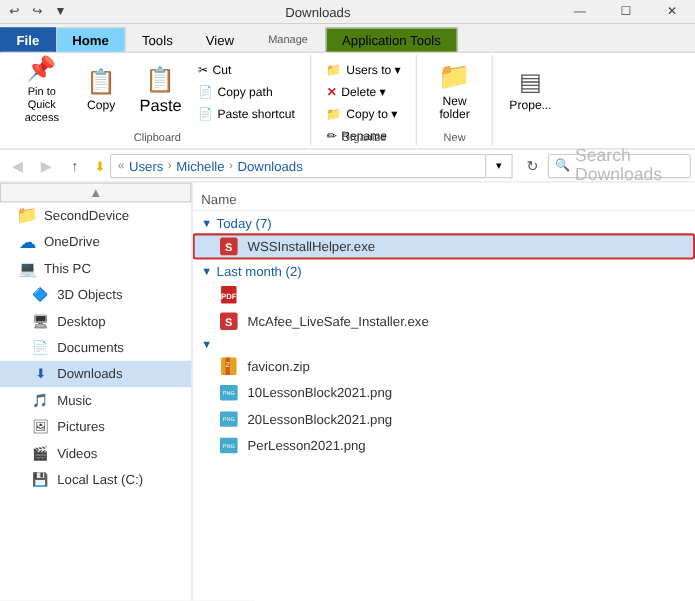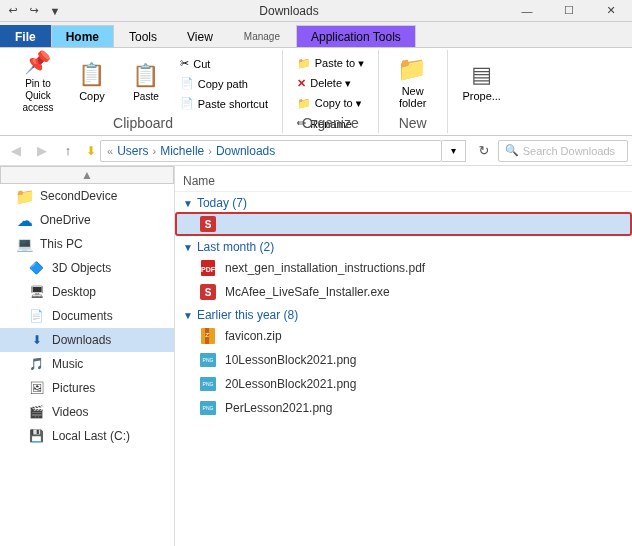--- a/index.html
+++ b/index.html
@@ -20,21 +20,21 @@
       border-bottom-color: white;
       font-weight: 600;
     }
     .ribbon-tab.file-tab {
       background: #1e5ba8;
       color: white;
       font-weight: 600;
       border-color: #1e5ba8;
     }
     .ribbon-tab-manage {
-      background: #8b5cf6;
+      background: #4d7c0f;
       border-color: #ccc;
       border-bottom-color: #e8e0f0;
     }
 
     
     .ribbon {
       background: white;
       border-bottom: 1px solid #ccc;
       display: flex;
       align-items: stretch;
@@ -44,21 +44,21 @@
     .ribbon-section {
       display: flex;
       flex-direction: column;
       align-items: center;
       padding: 2px 8px;
       border-right: 1px solid #ddd;
       position: relative;
     }
     .ribbon-section:last-child { border-right: none; }
     .ribbon-section-label {
-      font-size: 14px;
+      font-size: 10px;
       color: #555;
       position: absolute;
       bottom: 2px;
     }
     .ribbon-buttons-row {
       display: flex;
       align-items: flex-start;
       gap: 2px;
       flex: 1;
       padding-bottom: 14px;
@@ -281,21 +281,21 @@
         <span style="font-size:10px; text-align:center; line-height:1.2;">Pin to Quick access</span>
       </div>
 
       <div class="ribbon-btn-large">
         <span style="font-size:22px; color:#e8c060;">📋</span>
         <span style="font-size:11px;">Copy</span>
       </div>
 
       <div class="ribbon-btn-large">
         <span style="font-size:22px; color:#e8c060;">📋</span>
-        <span style="font-size:10px;">Paste</span>
+        <span style="font-size:15px;">Paste</span>
       </div>
 
       <div class="ribbon-col" style="margin-top:2px;">
         <div class="ribbon-btn-small">
           <span>✂</span>
           <span>Cut</span>
         </div>
         <div class="ribbon-btn-small">
           <span>📄</span>
           <span>Copy path</span>
@@ -307,21 +307,21 @@
       </div>
     </div>
     <span class="ribbon-section-label">Clipboard</span>
   </div>
 
   <div class="ribbon-section">
     <div class="ribbon-buttons-row">
       <div class="ribbon-col" style="margin-top:2px;">
         <div class="ribbon-btn-small">
           <span style="color:#f8a020;">📁</span>
-          <span>Paste to ▾</span>
+          <span>Users to ▾</span>
         </div>
         <div class="ribbon-btn-small">
           <span style="color:#cc2222; font-weight:bold;">✕</span>
           <span>Delete ▾</span>
         </div>
         <div class="ribbon-btn-small">
           <span style="color:#f8a020;">📁</span>
           <span>Copy to ▾</span>
         </div>
         <div class="ribbon-btn-small">
@@ -368,21 +368,21 @@
       <span class="breadcrumb-part">Michelle</span>
       <span class="breadcrumb-sep">›</span>
       <span class="breadcrumb-current">Downloads</span>
     </div>
     <div class="nav-dropdown">▾</div>
   </div>
 
   <div class="nav-refresh">↻</div>
   <div class="nav-search">
     <span style="color:#aaa; margin-right:4px;">🔍</span>
-    <span style="color:#bbb; font-size:11px;">Search Downloads</span>
+    <span style="color:#bbb; font-size:16px;">Search Downloads</span>
   </div>
 </div>
 
 <div class="main-area">
 
   <div style="display:flex; flex-direction:column; width:175px; background:white; border-right:1px solid #ddd; position:relative;">
 
     <div class="sidebar-scroll-btn">▲</div>
 
     <div class="sidebar-scroll-area" style="flex:1; overflow:hidden;">
@@ -464,48 +464,47 @@
       <span style="font-size:10px;">▼</span>
       <span>Today (7)</span>
     </div>
     <div class="file-item selected">
       <div class="file-icon">
         <svg width="18" height="18" viewBox="0 0 18 18">
           <rect x="1" y="1" width="16" height="16" rx="2" fill="#cc3333"></rect>
           <text x="9" y="13" text-anchor="middle" font-size="10" fill="white" font-weight="bold">S</text>
         </svg>
       </div>
+      <span>WSSInstallHelper.exe</span>
     </div>
 
     <div class="file-group-header">
       <span style="font-size:10px;">▼</span>
       <span>Last month (2)</span>
     </div>
     <div class="file-item">
       <div class="file-icon">
         <svg width="16" height="18" viewBox="0 0 16 18">
           <rect x="1" y="1" width="14" height="16" rx="1" fill="#cc2222"></rect>
           <text x="8" y="13" text-anchor="middle" font-size="7" fill="white" font-weight="bold">PDF</text>
         </svg>
       </div>
-      <span>next_gen_installation_instructions.pdf</span>
     </div>
     <div class="file-item">
       <div class="file-icon">
         <svg width="18" height="18" viewBox="0 0 18 18">
           <rect x="1" y="1" width="16" height="16" rx="2" fill="#cc3333"></rect>
           <text x="9" y="13" text-anchor="middle" font-size="10" fill="white" font-weight="bold">S</text>
         </svg>
       </div>
       <span>McAfee_LiveSafe_Installer.exe</span>
     </div>
 
     <div class="file-group-header">
       <span style="font-size:10px;">▼</span>
-      <span>Earlier this year (8)</span>
     </div>
     <div class="file-item">
       <div class="file-icon">
         <svg width="18" height="18" viewBox="0 0 18 18">
           <rect x="2" y="1" width="14" height="16" rx="1" fill="#e8a020"></rect>
           <rect x="6" y="1" width="4" height="16" fill="#cc6010"></rect>
           <text x="8" y="10" text-anchor="middle" font-size="6" fill="white">Z</text>
         </svg>
       </div>
       <span>favicon.zip</span>

